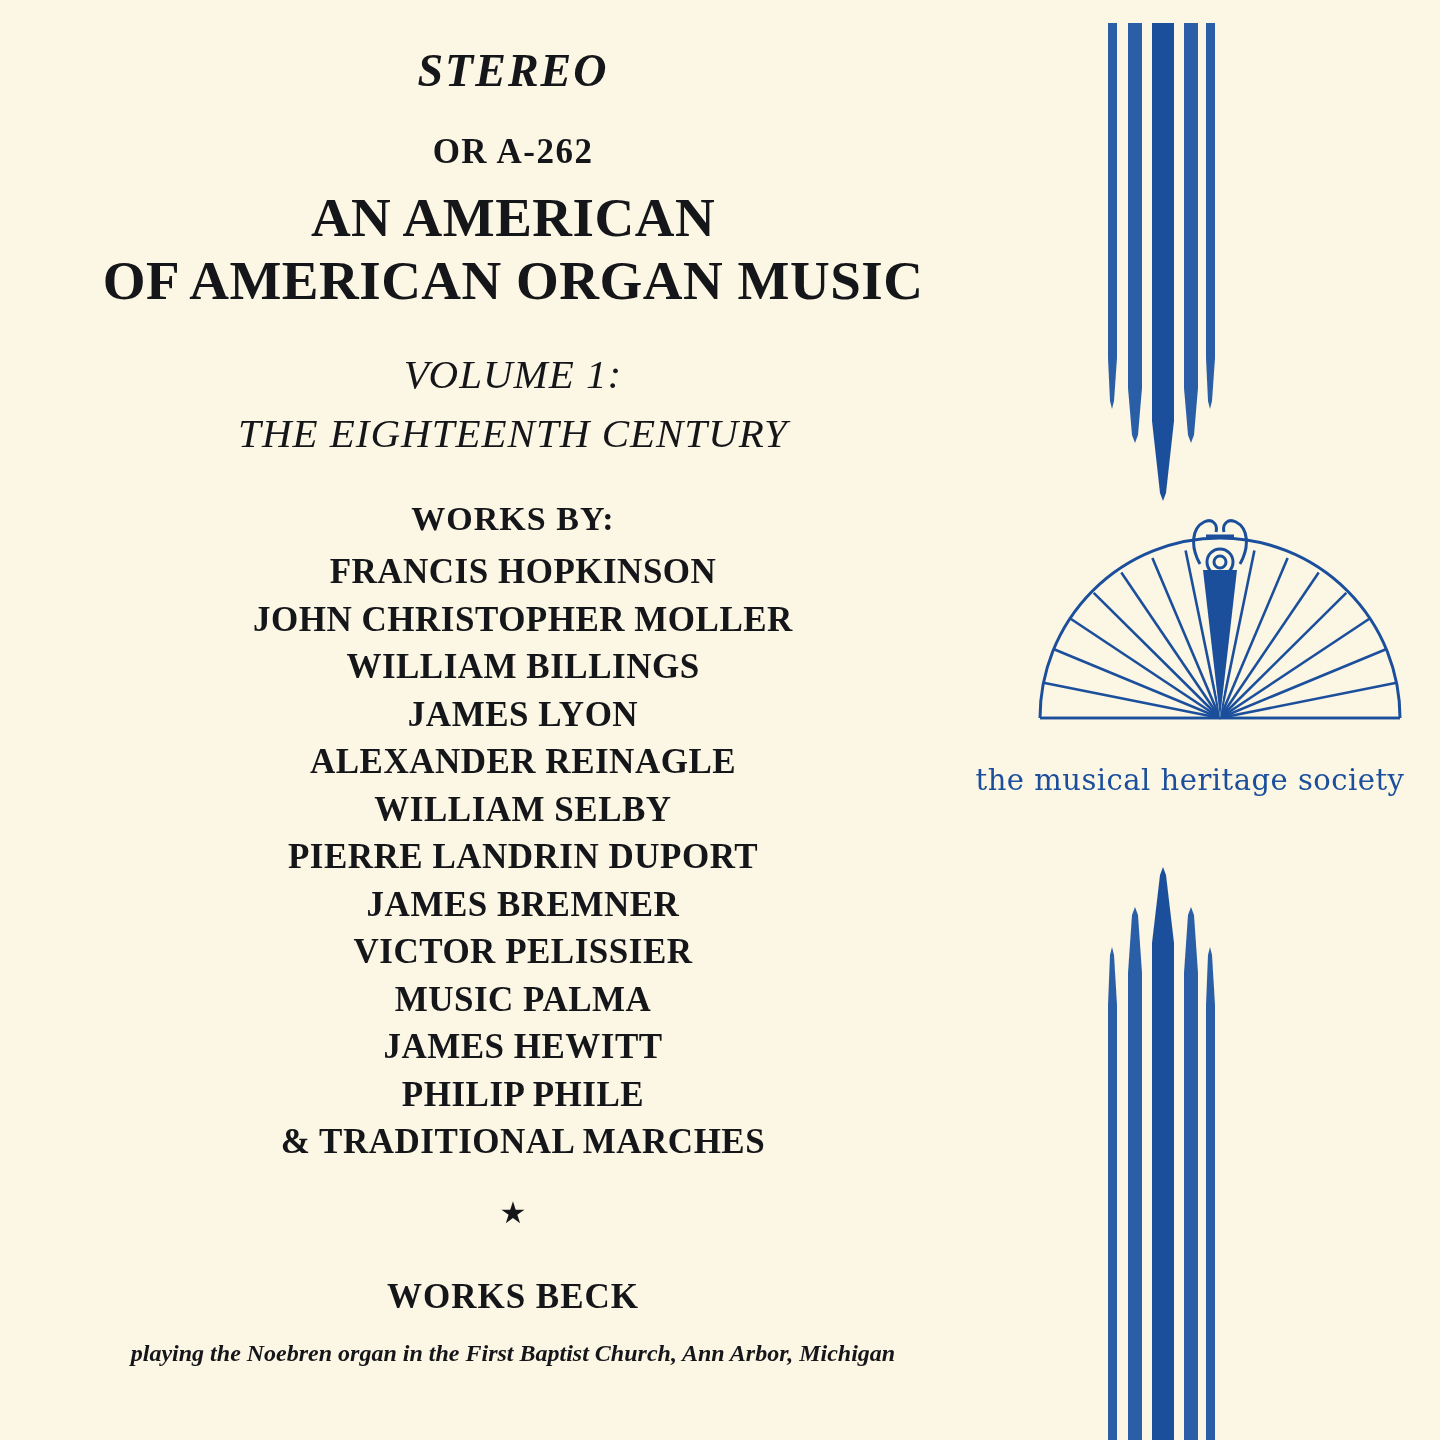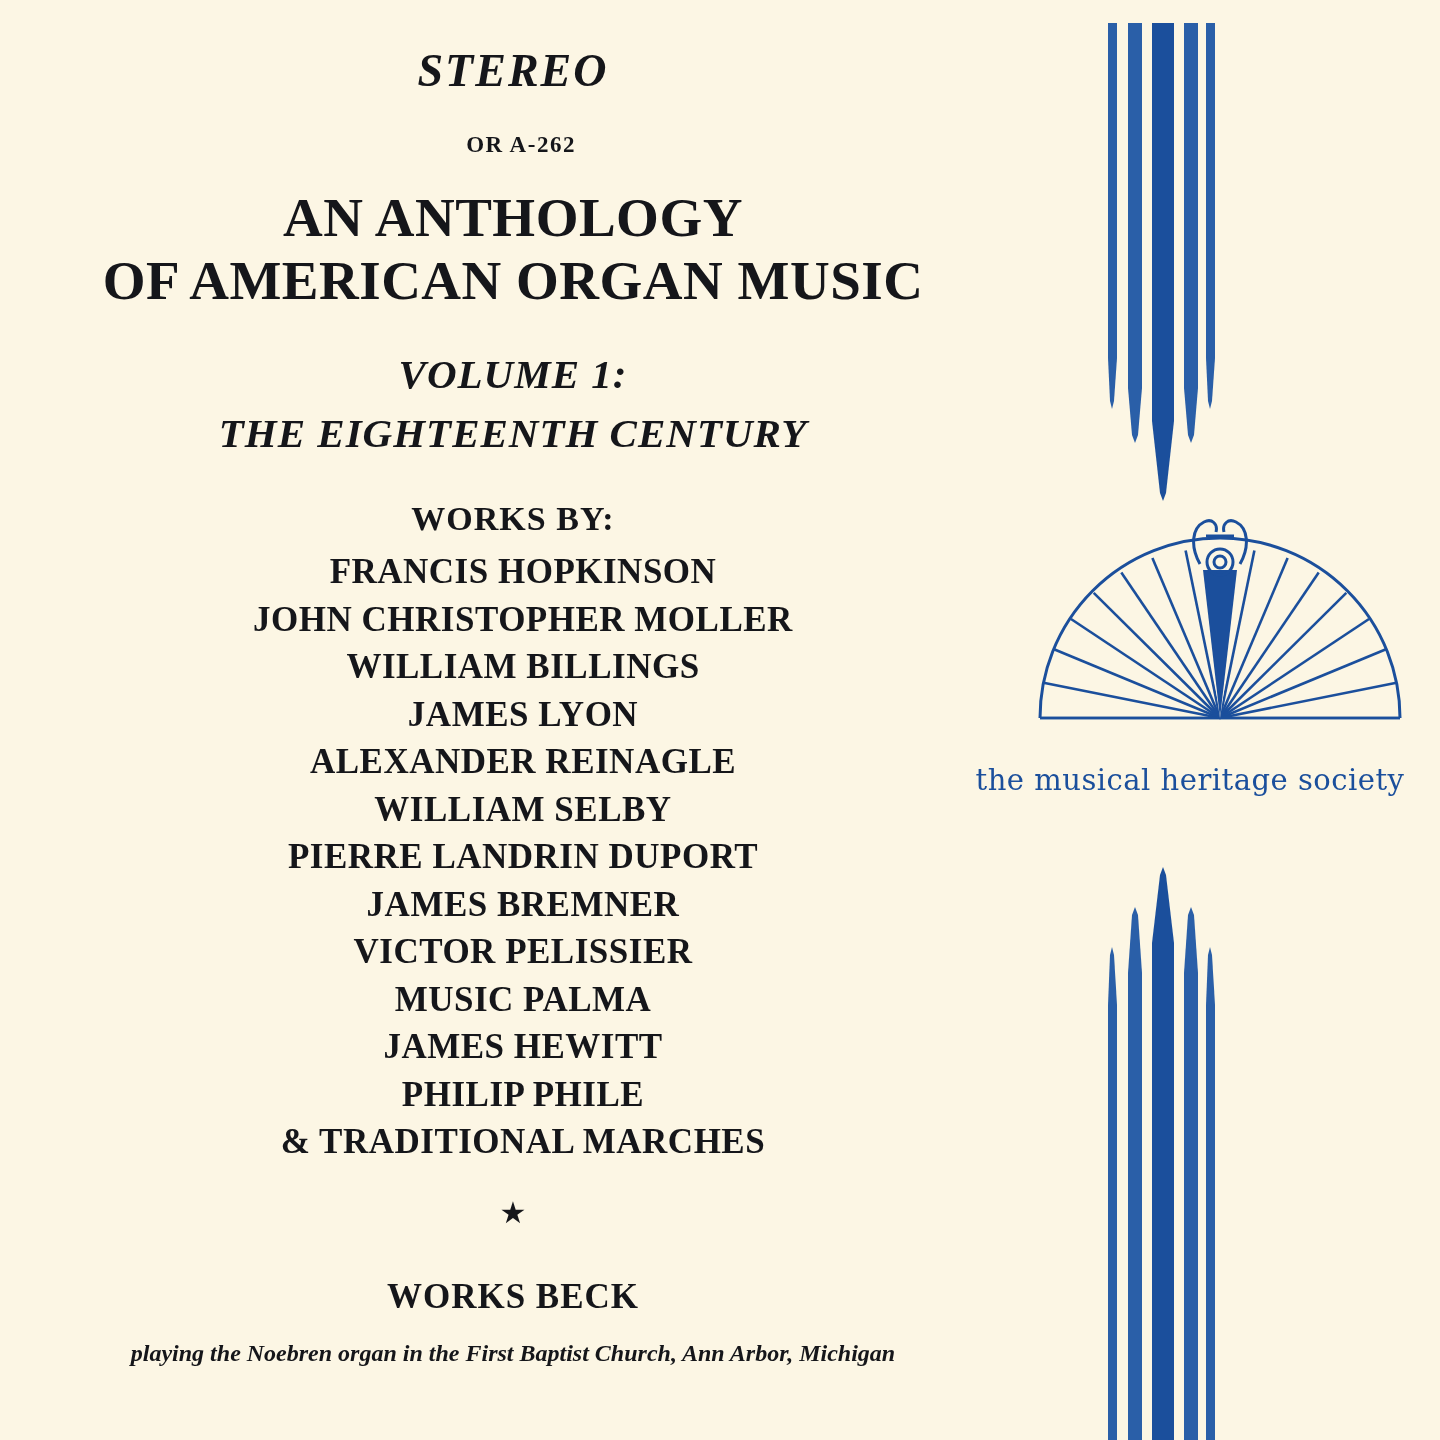--- a/index.html
+++ b/index.html
@@ -40,45 +40,45 @@
     width: 1010px;
     font-style: italic;
     font-weight: bold;
     font-size: 46px;
     letter-spacing: 2px;
   }
 
   .catalog {
     position: absolute;
     top: 132px;
-    left: 8px;
-    width: 1010px;
-    font-weight: bold;
-    font-size: 23px;
+    left: 0;
+    width: 1010px;
+    font-weight: bold;
+    font-size: 35px;
     letter-spacing: 1.5px;
   }
 
   .title {
     position: absolute;
     top: 186px;
     left: 0;
     width: 1010px;
     font-weight: bold;
     font-size: 55px;
     line-height: 1.15;
     letter-spacing: 0.5px;
   }
 
   .volume {
     position: absolute;
     top: 345px;
     left: 0;
     width: 1010px;
     font-style: italic;
-    font-weight: bold;
+    font-weight: normal;
     font-size: 41px;
     line-height: 1.45;
     letter-spacing: 1px;
   }
 
   .works-by {
     position: absolute;
     top: 500px;
     left: 0;
     width: 1010px;
@@ -176,21 +176,21 @@
 
 <div id="cover">
 
   <div class="text-col">
 
     <div class="stereo">STEREO</div>
 
     <div class="catalog">OR A-262</div>
 
     <div class="title">
-      <div>AN ANTHOLOGY</div>
+      <div>AN AMERICAN</div>
       <div>OF AMERICAN ORGAN MUSIC</div>
     </div>
 
     <div class="volume">
       <div>VOLUME 1:</div>
       <div>THE EIGHTEENTH CENTURY</div>
     </div>
 
     <div class="works-by">WORKS BY:</div>
 

